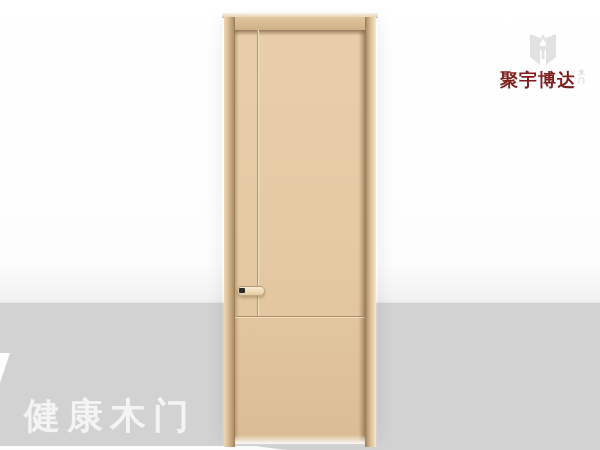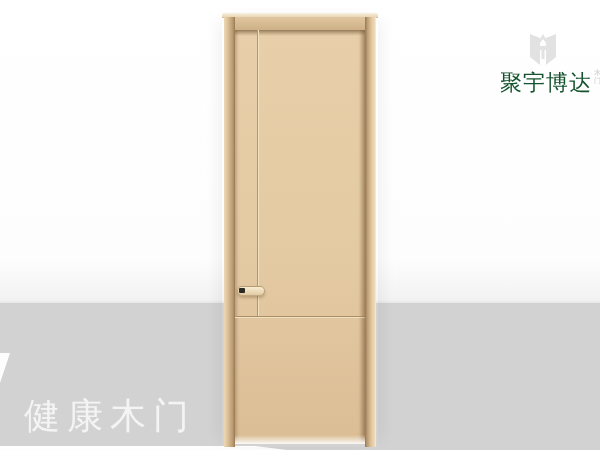--- a/index.html
+++ b/index.html
@@ -92,34 +92,34 @@
   }
 
   
   .watermark{position:absolute;left:498px;top:30px;width:92px;}
   .wm-icon{position:absolute;left:31px;top:2px;width:28px;height:34px;}
   .wm-text-row{
     position:absolute;left:2px;top:38px;width:90px;
     white-space:nowrap;
   }
   .wm-brand{
-    font-size:22px;font-weight:normal;color:#14532d;letter-spacing:1px;
+    font-size:18px;font-weight:bold;color:#7f1d1d;letter-spacing:1px;
   }
   .wm-suffix{
     display:inline-flex;flex-direction:column;vertical-align:top;
     margin-left:2px;margin-top:1px;
   }
   .wm-suffix span{
     font-size:7px;line-height:8px;color:#d9d9d9;font-weight:bold;
   }
 
   
   .caption{
     position:absolute;left:24px;top:392px;
-    font-size:36px;font-weight:normal;letter-spacing:7px;
+    font-size:36px;font-weight:bold;letter-spacing:7px;
     color:#f4f4f4;
   }
 </style>
 </head>
 <body>
 
 <div class="stage">
 
   <div class="bg-top"></div>
   <div class="bg-band"></div>

